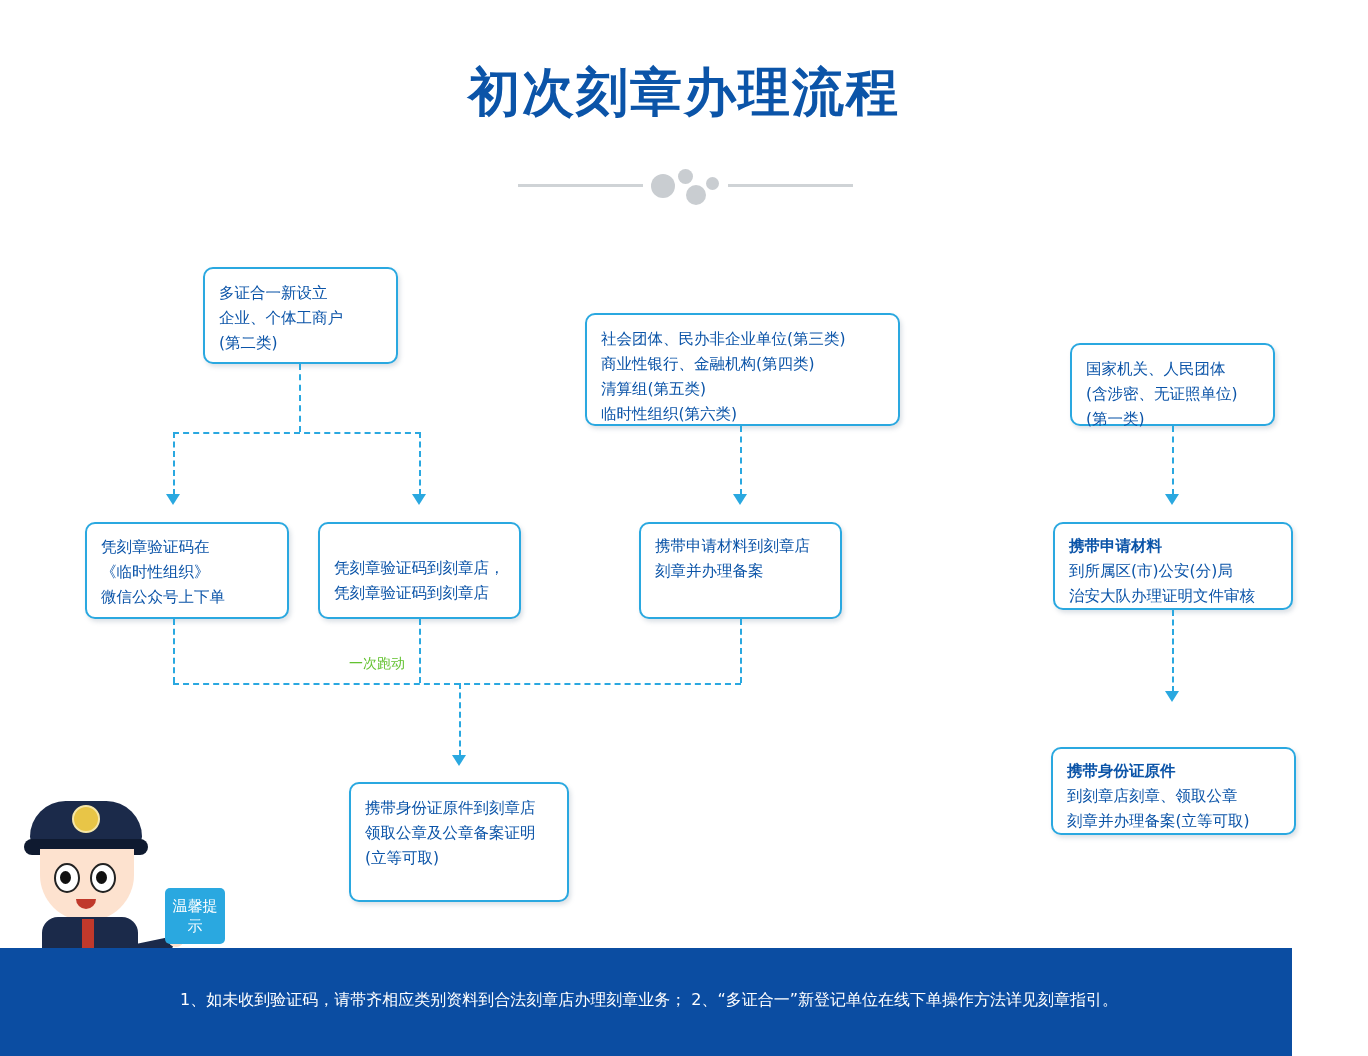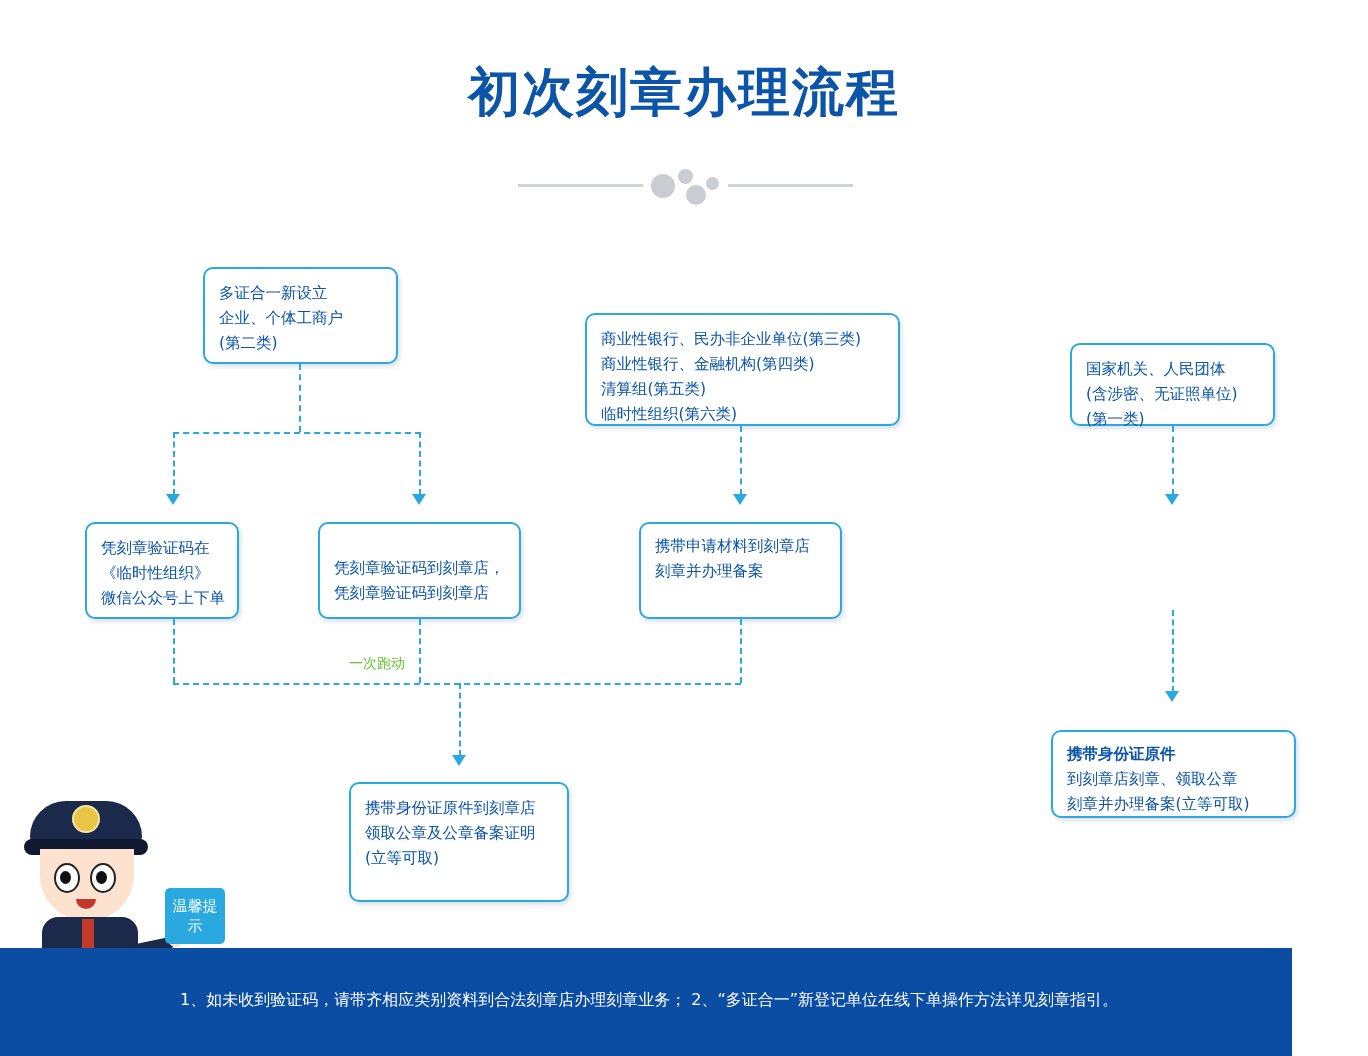--- a/index.html
+++ b/index.html
@@ -271,33 +271,33 @@
   <div class="conn v" style="left:299px; top:364px; height:68px;"></div>
 
   <div class="conn h" style="left:173px; top:432px; width:248px;"></div>
 
   <div class="conn v" style="left:173px; top:432px; height:63px;"></div>
   <div class="arrow" style="left:166px; top:494px;"></div>
 
   <div class="conn v" style="left:419px; top:432px; height:63px;"></div>
   <div class="arrow" style="left:412px; top:494px;"></div>
 
-  <div class="box" style="left:85px; top:522px; width:154px; height:97px;">
+  <div class="box" style="left:85px; top:522px; width:204px; height:97px;font-family:Liberation Mono, monospace;">
     <div>凭刻章验证码在</div>
     <div>《临时性组织》</div>
     <div>微信公众号上下单</div>
   </div>
 
   <div class="box" style="left:318px; top:522px; width:203px; height:97px; padding-top:32px;">
     <div>凭刻章验证码到刻章店，</div>
     <div>凭刻章验证码到刻章店</div>
   </div>
 
   <div class="box" style="left:585px; top:313px; width:315px; height:113px;">
-    <div>商业性银行、民办非企业单位(第三类)</div>
+    <div>社会团体、民办非企业单位(第三类)</div>
     <div>商业性银行、金融机构(第四类)</div>
     <div>清算组(第五类)</div>
     <div>临时性组织(第六类)</div>
   </div>
   <div class="conn v" style="left:740px; top:426px; height:69px;"></div>
   <div class="arrow" style="left:733px; top:494px;"></div>
 
   <div class="box" style="left:639px; top:522px; width:203px; height:97px; padding-top:10px;">
     <div>携带申请材料到刻章店</div>
     <div>刻章并办理备案</div>
@@ -318,25 +318,30 @@
   </div>
 
   <div class="box" style="left:1070px; top:343px; width:205px; height:83px;">
     <div>国家机关、人民团体</div>
     <div>(含涉密、无证照单位)</div>
     <div>(第一类)</div>
   </div>
   <div class="conn v" style="left:1172px; top:426px; height:69px;"></div>
   <div class="arrow" style="left:1165px; top:494px;"></div>
 
+  <div class="box" style="left:1053px; top:522px; width:240px; height:88px; padding-top:10px;">
+    <div class="line-bold">携带申请材料</div>
+    <div>到所属区(市)公安(分)局</div>
+    <div>治安大队办理证明文件审核</div>
+  </div>
 
   <div class="conn v" style="left:1172px; top:610px; height:82px;"></div>
   <div class="arrow" style="left:1165px; top:691px;"></div>
 
-  <div class="box" style="left:1051px; top:730px; width:245px; height:88px; padding-top:10px;">
+  <div class="box" style="left:1051px; top:747px; width:245px; height:88px; padding-top:10px;">
     <div class="line-bold">携带身份证原件</div>
     <div>到刻章店刻章、领取公章</div>
     <div>刻章并办理备案(立等可取)</div>
   </div>
 
   <div class="mascot">
     <div class="m-hat"></div>
     <div class="m-badge"></div>
     <div class="m-brim"></div>
     <div class="m-face"></div>

